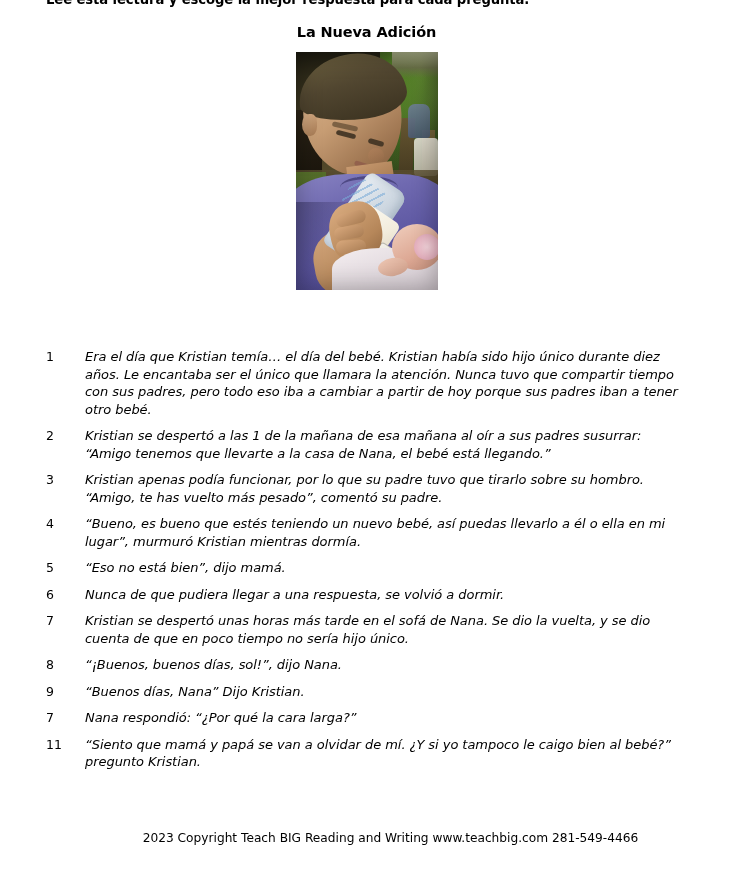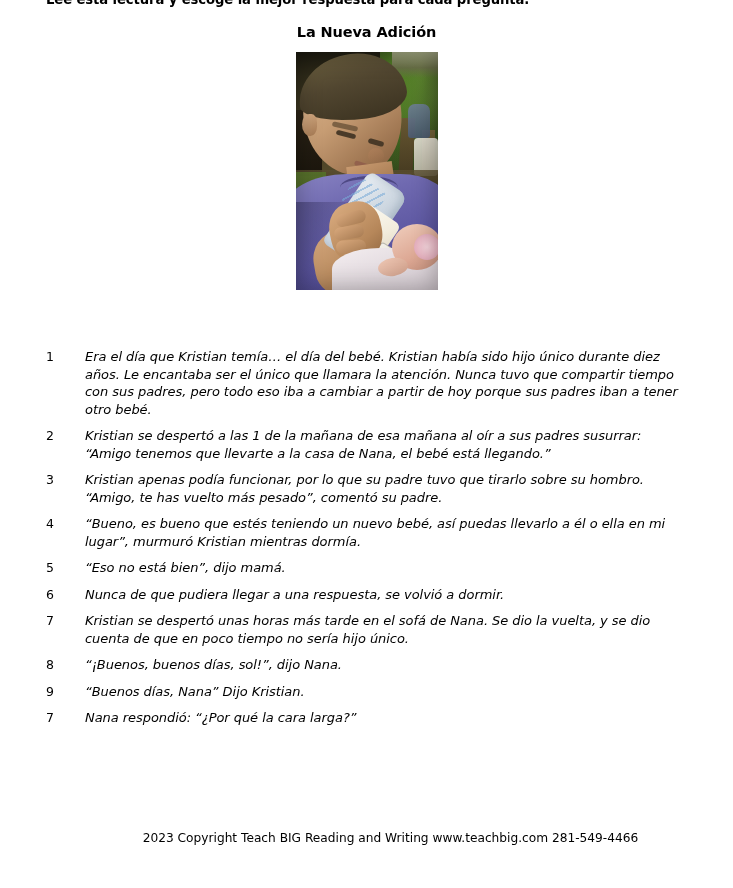--- a/index.html
+++ b/index.html
@@ -482,18 +482,22 @@
     <div class="para">
       <div class="para-num">9</div>
       <div class="para-text">“Buenos días, Nana” Dijo Kristian.</div>
     </div>
 
     <div class="para">
       <div class="para-num">7</div>
       <div class="para-text">Nana respondió: “¿Por qué la cara larga?”</div>
     </div>
 
+    <div class="para">
+      <div class="para-num">11</div>
+      <div class="para-text">“Siento que mamá y papá se van a olvidar de mí. ¿Y si yo tampoco le caigo bien al bebé?” pregunto Kristian.</div>
+    </div>
 
   </div>
 
   <div class="footer">2023 Copyright Teach BIG Reading and Writing www.teachbig.com 281-549-4466</div>
 
 </div>
 
 </body></html>

